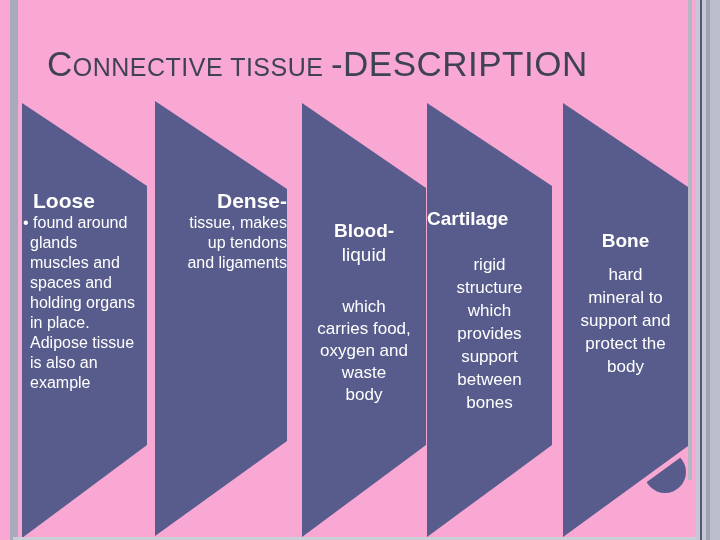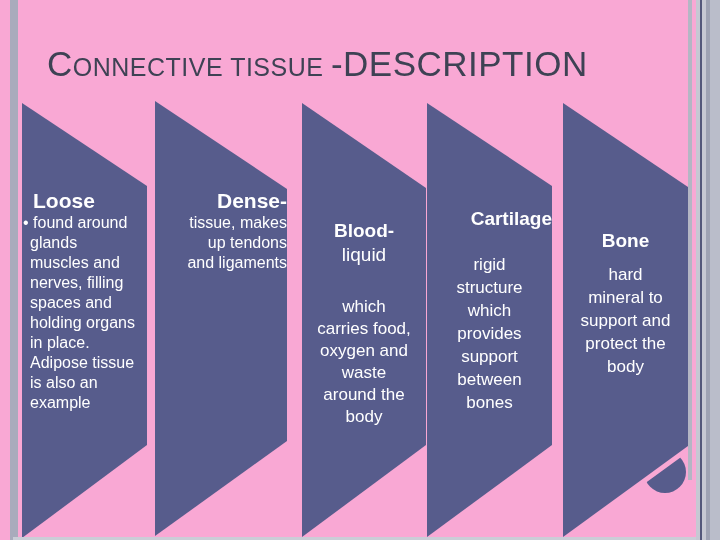--- a/index.html
+++ b/index.html
@@ -33,21 +33,21 @@
   .col3{left:302px;width:124px;height:436px;
         clip-path:polygon(0px 2px,124px 87px,124px 344px,0px 436px);}
   .col4{left:427px;width:125px;height:436px;
         clip-path:polygon(0px 2px,125px 85px,125px 344px,0px 436px);}
   .col5{left:563px;width:125px;height:436px;
         clip-path:polygon(0px 2px,125px 86px,125px 345px,0px 436px);}
   .heading{font-weight:700;line-height:24px;}
   .col1 .heading{margin-top:88px;padding-left:11px;font-size:21px;}
   .col2 .heading{margin-top:88px;padding-left:10px;font-size:21px;}
   .col3 .heading{margin-top:118px;font-size:19px;text-align:center;}
-  .col4 .heading{margin-top:106px;font-size:19px;text-align:right;}
+  .col4 .heading{margin-top:106px;font-size:19px;text-align:left;}
   .col5 .heading{margin-top:128px;font-size:19px;text-align:center;}
   .subheading{font-size:19px;font-weight:400;line-height:24px;text-align:center;}
   .bullets{font-size:16px;line-height:20px;}
   .col1 .bullets{padding-left:8px;}
   .col1 .bullets .tline:first-child{text-indent:-7px;}
   .col2 .bullets{padding-left:25px;}
   .body{font-weight:400;text-align:center;}
   .col3 .body{margin-top:29px;font-size:17px;line-height:22px;}
   .col4 .body{margin-top:22px;font-size:17px;line-height:23px;text-align:center;}
   .col5 .body{margin-top:10px;font-size:17px;line-height:23px;}
@@ -67,21 +67,20 @@
   <div class="bar-left"></div>
 
   <h1 class="title"><span class="t-cap">C</span><span class="t-small">ONNECTIVE TISSUE </span><span class="t-rest">-DESCRIPTION</span></h1>
 
   <div class="col col1">
     <div class="heading">Loose</div>
     <div class="bullets">
         <div class="tline">• found around</div>
         <div class="tline">glands</div>
         <div class="tline">muscles and</div>
-        <div class="tline">nerves, filling</div>
         <div class="tline">spaces and</div>
         <div class="tline">holding organs</div>
         <div class="tline">in place.</div>
         <div class="tline">Adipose tissue</div>
         <div class="tline">is also an</div>
         <div class="tline">example</div>
       </div>
   </div>
 
   <div class="col col2">
@@ -94,21 +93,20 @@
   </div>
 
   <div class="col col3">
     <div class="heading">Blood-</div>
     <div class="subheading">liquid</div>
     <div class="body">
         <div class="tline">which</div>
         <div class="tline">carries food,</div>
         <div class="tline">oxygen and</div>
         <div class="tline">waste</div>
-        <div class="tline">around the</div>
         <div class="tline">body</div>
       </div>
   </div>
 
   <div class="col col4">
     <div class="heading">Cartilage</div>
     <div class="body">
         <div class="tline">rigid</div>
         <div class="tline">structure</div>
         <div class="tline">which</div>

